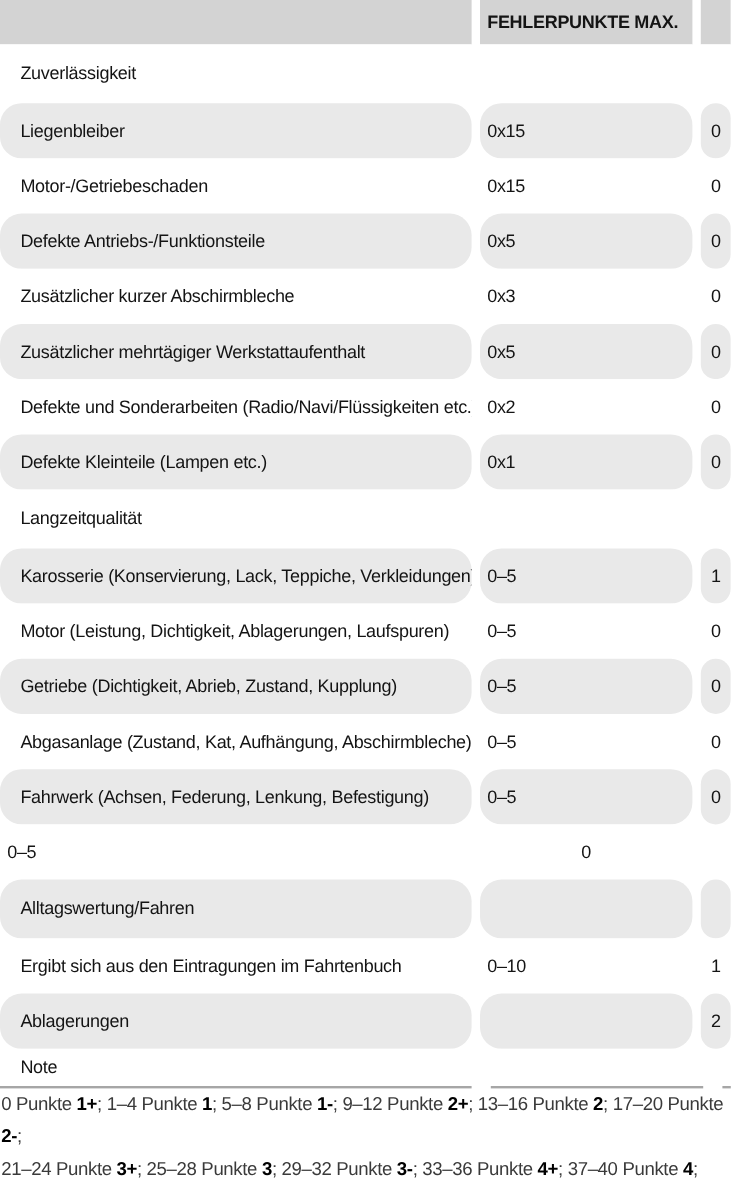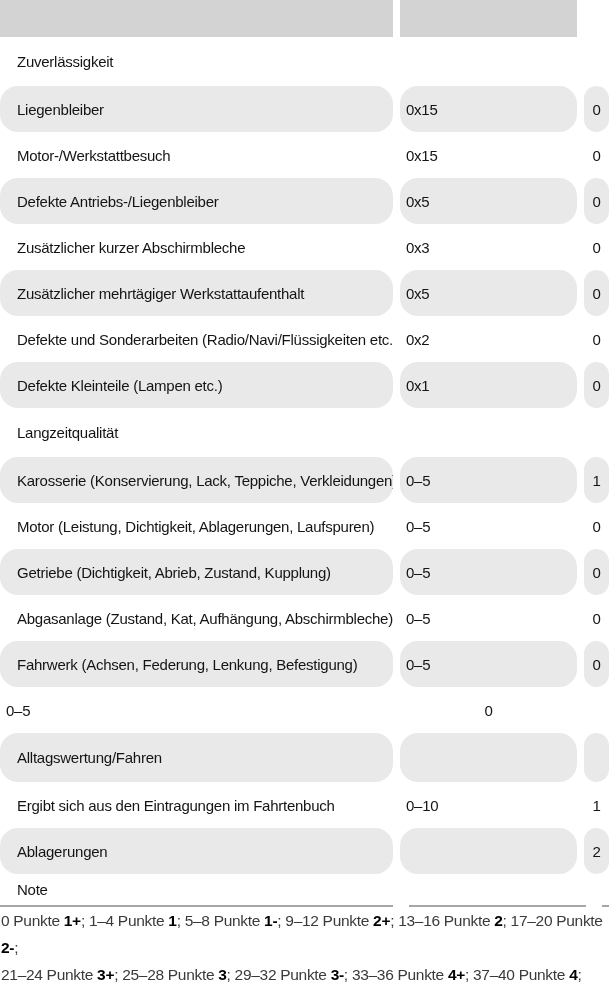--- a/index.html
+++ b/index.html
@@ -44,40 +44,41 @@
     padding-left: 1px;
   }
   .grading-key b { font-weight: 700; color: #000; }
 </style>
 </head>
 <body>
 
 <div class="table">
   <div class="row header-row">
     <div class="cell c0"></div>
+    <div class="cell c1">FEHLERPUNKTE MAX.</div>
     <div class="cell c2"></div>
   </div>
   <div id="rows">
       <div class="row kind-section shade-white">
         <div class="cell c0">Zuverlässigkeit</div>
         <div class="cell c1"></div>
         <div class="cell c2"></div>
       </div>
       <div class="row kind-data shade-gray">
         <div class="cell c0">Liegenbleiber</div>
         <div class="cell c1">0x15</div>
         <div class="cell c2">0</div>
       </div>
       <div class="row kind-data shade-white">
-        <div class="cell c0">Motor-/Werkstattbesuch</div>
+        <div class="cell c0">Motor-/Getriebeschaden</div>
         <div class="cell c1">0x15</div>
         <div class="cell c2">0</div>
       </div>
       <div class="row kind-data shade-gray">
-        <div class="cell c0">Defekte Antriebs-/Liegenbleiber</div>
+        <div class="cell c0">Defekte Antriebs-/Funktionsteile</div>
         <div class="cell c1">0x5</div>
         <div class="cell c2">0</div>
       </div>
       <div class="row kind-data shade-white">
         <div class="cell c0">Zusätzlicher kurzer Abschirmbleche</div>
         <div class="cell c1">0x3</div>
         <div class="cell c2">0</div>
       </div>
       <div class="row kind-data shade-gray">
         <div class="cell c0">Zusätzlicher mehrtägiger Werkstattaufenthalt</div>

